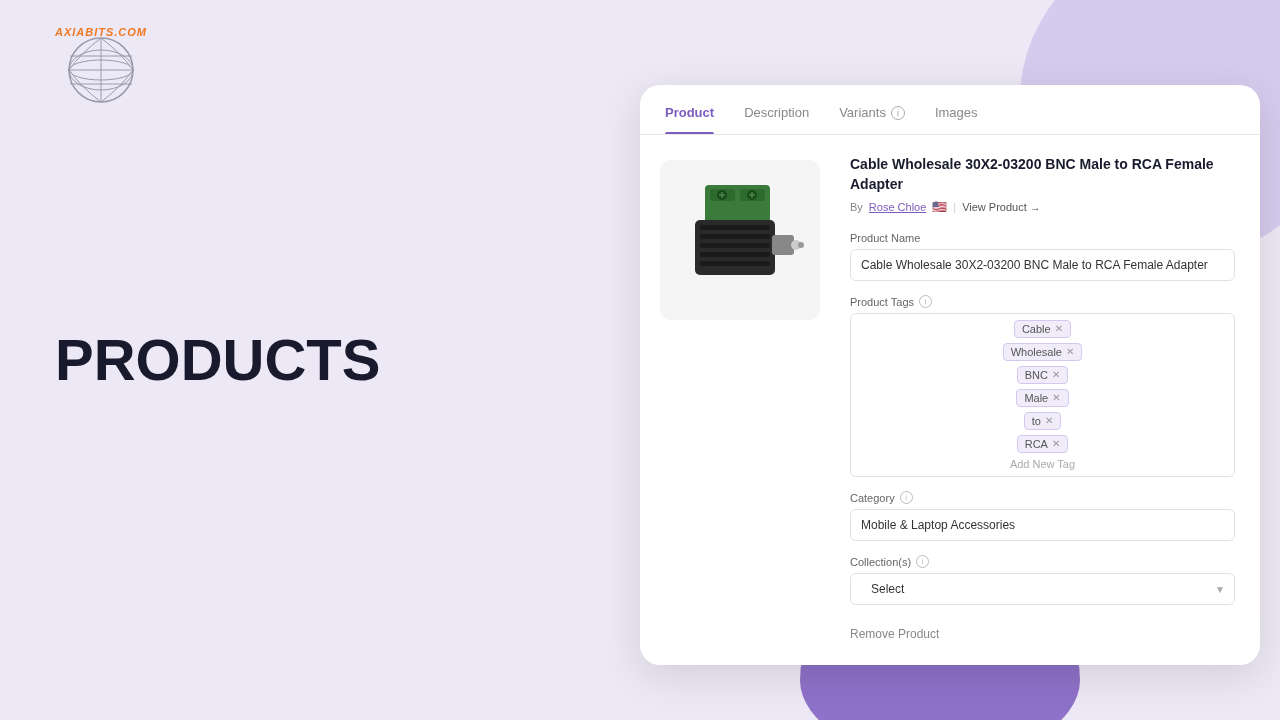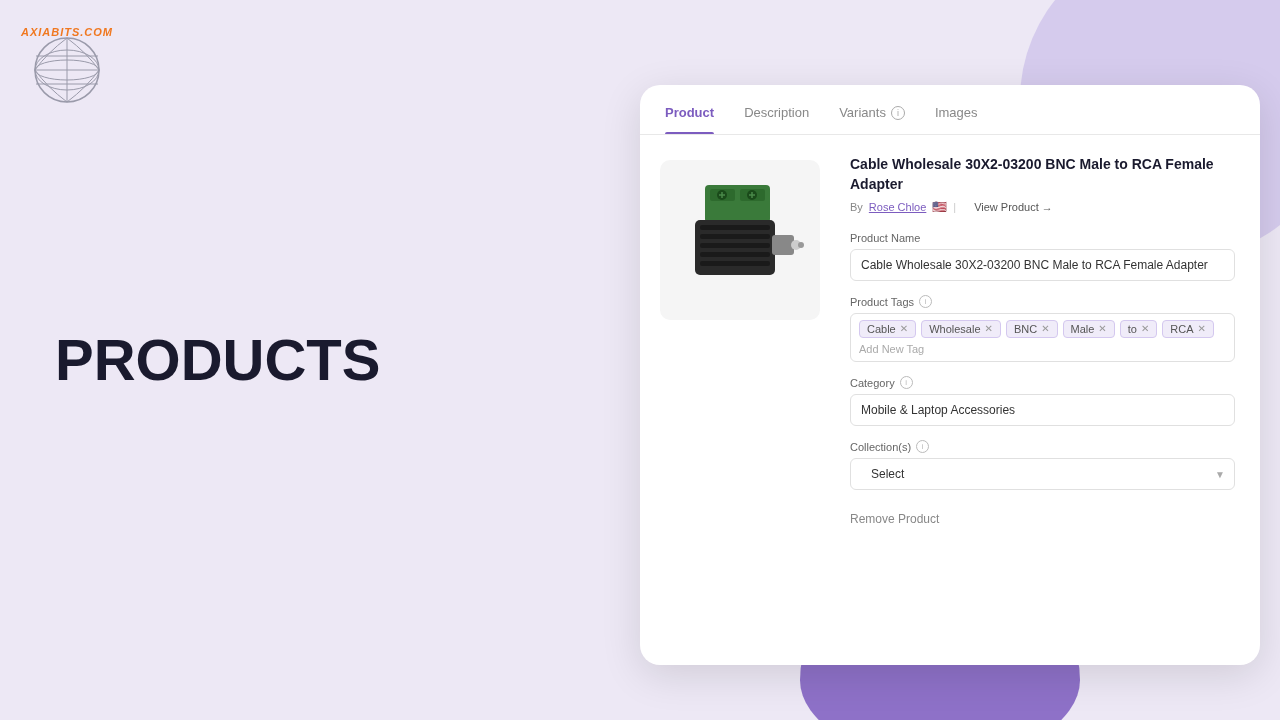--- a/index.html
+++ b/index.html
@@ -35,21 +35,21 @@
       border-radius: 50% 50% 50% 50% / 60% 60% 40% 40%;
       background: #7c5cbf;
       opacity: 0.85;
       z-index: 0;
     }
 
     
     .logo {
       position: absolute;
       top: 18px;
-      left: 22px;
+      left: 56px;
       z-index: 10;
       display: flex;
       align-items: center;
     }
 
     .logo-globe {
       width: 90px;
       height: 90px;
       position: relative;
     }
@@ -229,21 +229,20 @@
       font-size: 12px;
     }
 
     .view-product-link {
       color: #555;
       font-size: 11px;
       cursor: pointer;
       display: flex;
       align-items: center;
       gap: 3px;
-      margin-left: 12px;
     }
 
     .separator {
       color: #ccc;
     }
 
     
     .field-group {
       margin-bottom: 14px;
     }
@@ -283,20 +282,21 @@
     
     .tags-container {
       border: 1px solid #e0e0e0;
       border-radius: 6px;
       padding: 6px 8px;
       display: flex;
       flex-wrap: wrap;
       gap: 5px;
       align-items: center;
       min-height: 38px;
+      flex-direction: column;
     }
 
     .tag {
       display: inline-flex;
       align-items: center;
       gap: 4px;
       background: #f0ecf9;
       border: 1px solid #d4c8ef;
       border-radius: 4px;
       padding: 2px 7px;

